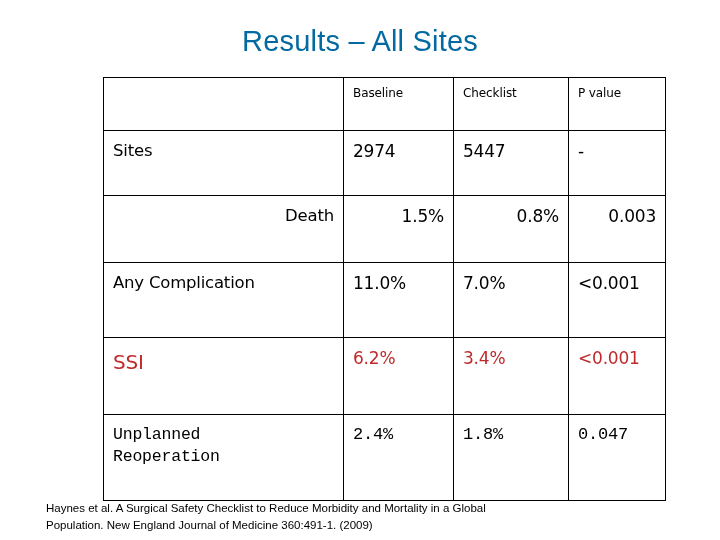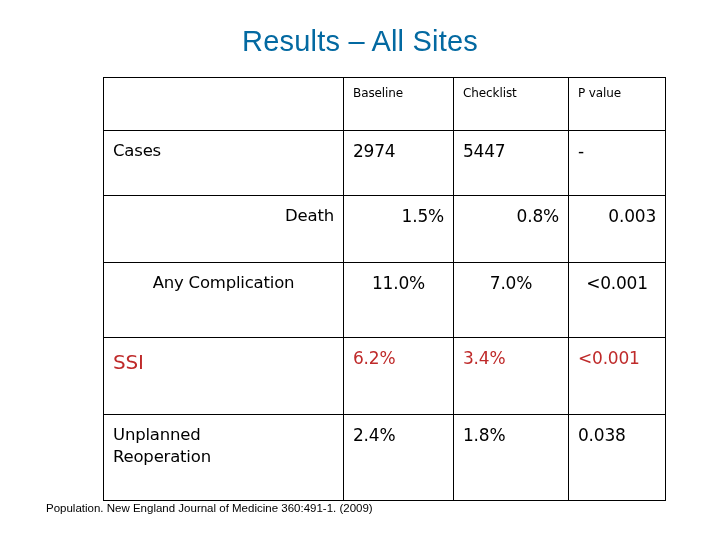--- a/index.html
+++ b/index.html
@@ -76,23 +76,23 @@
     font-size: 17px;
     line-height: 1.32;
     letter-spacing: -0.2px;
     padding-top: 9px;
   }
   tr.data-row td.cell-label {
     font-size: 16.5px;
   }
   tr.r-cases td    { height: 55px; }
   tr.r-death td    { height: 57px; text-align: right; }
-  tr.r-anycomp td  { height: 65px; text-align: center; }
+  tr.r-anycomp td  { height: 65px; }
   tr.r-ssi td      { height: 65px; }
-  tr.r-unplanned td{ height: 76px; }
+  tr.r-unplanned td{ height: 76px; font-family: Liberation Mono, monospace; }
 
   
   td.cell-pvalue-dash {
     text-align: right;
     padding-right: 44px;
   }
 
   
   tr.row-highlight td {
     color: #bf2a2a;
@@ -136,21 +136,21 @@
     <thead>
       <tr class="header-row">
         <td></td>
         <td>Baseline</td>
         <td>Checklist</td>
         <td>P value</td>
       </tr>
     </thead>
     <tbody>
       <tr class="data-row r-cases">
-        <td class="cell-label">Cases</td>
+        <td class="cell-label">Sites</td>
         <td class="cell-baseline">2974</td>
         <td class="cell-checklist">5447</td>
         <td class="cell-pvalue cell-pvalue-dash">-</td>
       </tr>
 
       <tr class="data-row r-death">
         <td class="cell-label">Death</td>
         <td class="cell-baseline">1.5%</td>
         <td class="cell-checklist">0.8%</td>
         <td class="cell-pvalue">0.003</td>
@@ -170,21 +170,22 @@
         <td class="cell-pvalue">&lt;0.001</td>
       </tr>
 
       <tr class="data-row r-unplanned">
         <td class="cell-label">
           <span class="label-line">Unplanned</span>
           <span class="label-line">Reoperation</span>
         </td>
         <td class="cell-baseline">2.4%</td>
         <td class="cell-checklist">1.8%</td>
-        <td class="cell-pvalue">0.038</td>
+        <td class="cell-pvalue">0.047</td>
       </tr>
     </tbody>
   </table>
 </div>
 
 <div class="citation">
+  <span>Haynes et al. A Surgical Safety Checklist to Reduce Morbidity and Mortality in a Global</span>
   <span>Population. New England Journal of Medicine 360:491-1. (2009)</span>
 </div>
 
 </body></html>

